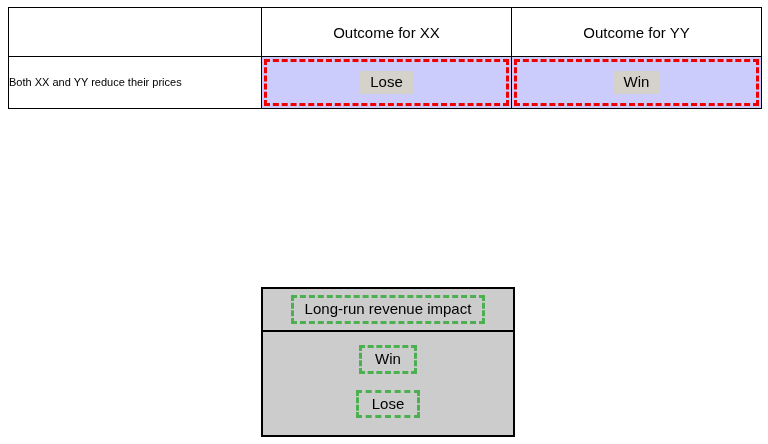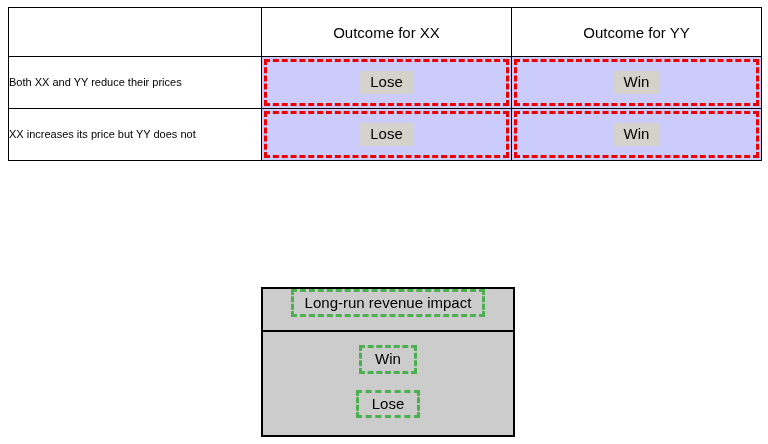--- a/index.html
+++ b/index.html
@@ -103,21 +103,21 @@
     box-sizing: border-box;
     border: 2px solid #000000;
     background: #cccccc;
   }
 
   .legend-title-row {
     height: 43px;
     box-sizing: border-box;
     border-bottom: 2px solid #000000;
     display: flex;
-    align-items: flex-start;
+    align-items: center;
     justify-content: center;
   }
 
   .legend-body {
     height: 103px;
     box-sizing: border-box;
     display: flex;
     flex-direction: column;
     align-items: center;
     justify-content: center;
@@ -159,31 +159,20 @@
         <td class="outcome-cell col-outcome">
           <span class="dash-box"></span>
           <span class="badge">Lose</span>
         </td>
         <td class="outcome-cell col-outcome">
           <span class="dash-box"></span>
           <span class="badge">Win</span>
         </td>
       </tr>
 
-      <tr>
-        <td class="scenario-cell col-label">XX increases its price but YY does not</td>
-        <td class="outcome-cell col-outcome">
-          <span class="dash-box"></span>
-          <span class="badge">Lose</span>
-        </td>
-        <td class="outcome-cell col-outcome">
-          <span class="dash-box"></span>
-          <span class="badge">Win</span>
-        </td>
-      </tr>
 
 
 
     </tbody>
   </table>
 
   <div class="legend-box">
     <div class="legend-title-row">
       <span class="green-dash wide">Long-run revenue impact</span>
     </div>

